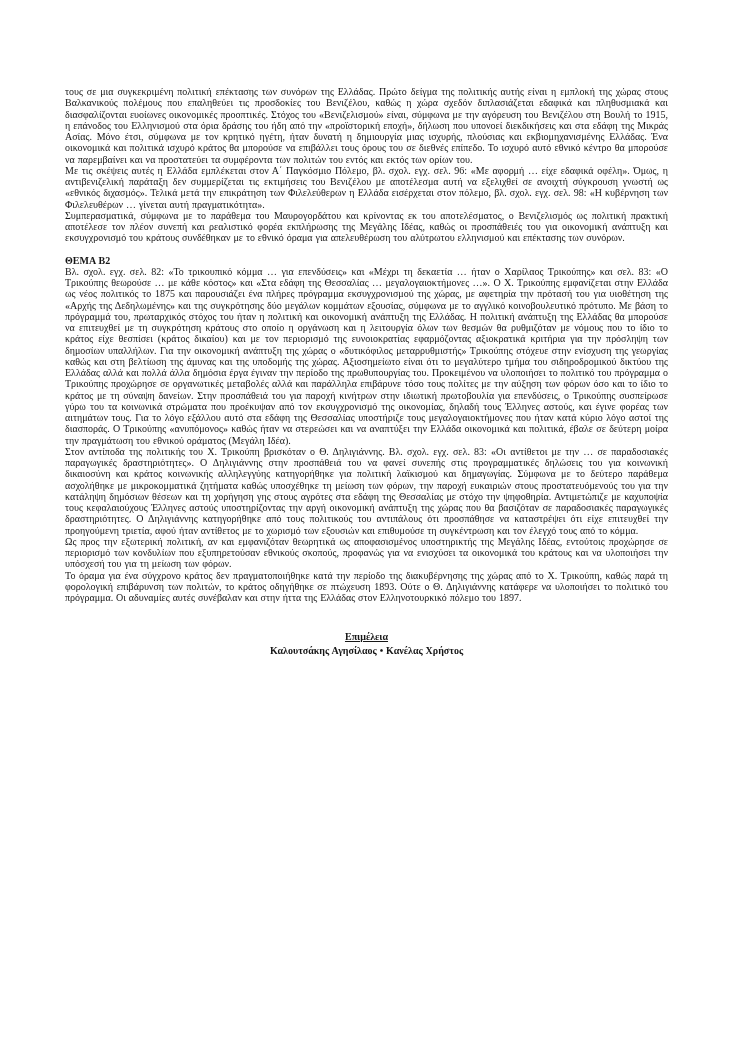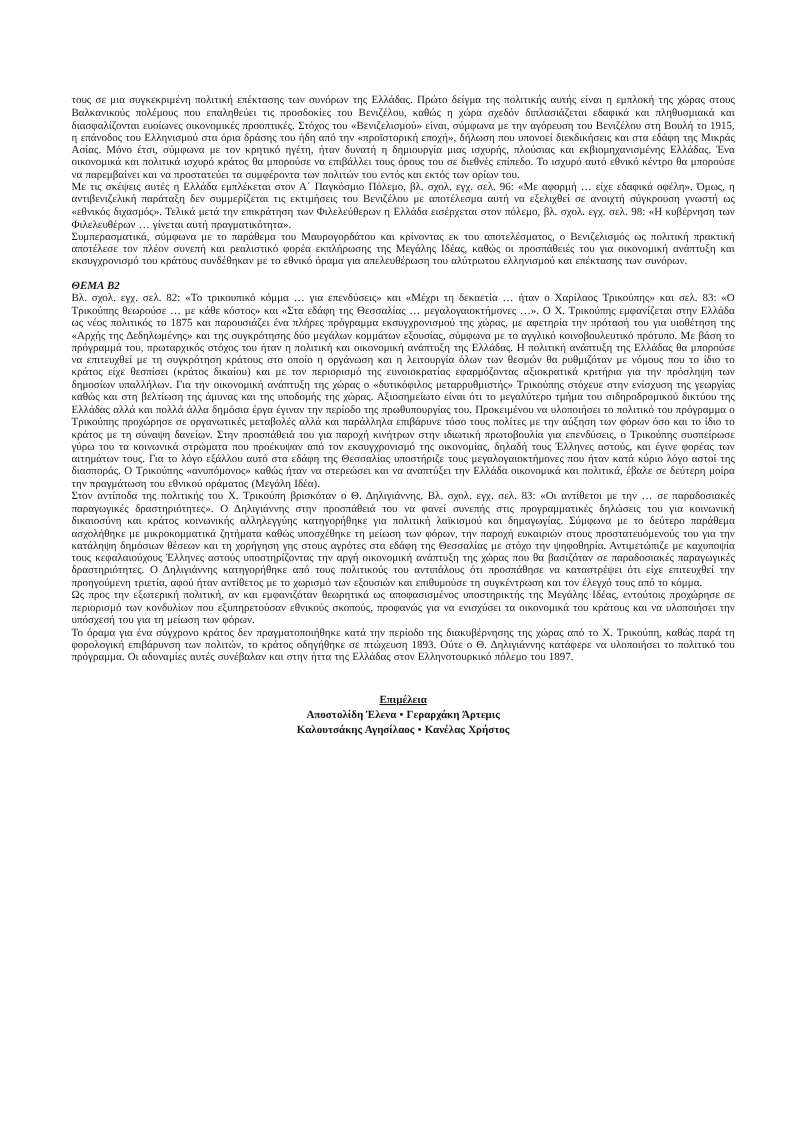--- a/index.html
+++ b/index.html
@@ -29,21 +29,20 @@
   .content p {
     margin: 0;
     padding: 0;
   }
   .thema-heading {
     font-weight: bold;
     font-size: 10px;
     line-height: 11.25px;
     margin: 11px 0 0 0;
     text-align: left;
-    font-style: italic;
   }
   .credits {
     margin-top: 27px;
     text-align: center;
     font-weight: bold;
     font-size: 10px;
     line-height: 13.5px;
   }
   .credits-title {
     text-decoration: underline;
@@ -67,18 +66,17 @@
     <p>Βλ. σχολ. εγχ. σελ. 82: «Το τρικουπικό κόμμα … για επενδύσεις» και «Μέχρι τη δεκαετία … ήταν ο Χαρίλαος Τρικούπης» και σελ. 83: «Ο Τρικούπης θεωρούσε … με κάθε κόστος» και «Στα εδάφη της Θεσσαλίας … μεγαλογαιοκτήμονες …». Ο Χ. Τρικούπης εμφανίζεται στην Ελλάδα ως νέος πολιτικός το 1875 και παρουσιάζει ένα πλήρες πρόγραμμα εκσυγχρονισμού της χώρας, με αφετηρία την πρότασή του για υιοθέτηση της «Αρχής της Δεδηλωμένης» και της συγκρότησης δύο μεγάλων κομμάτων εξουσίας, σύμφωνα με το αγγλικό κοινοβουλευτικό πρότυπο. Με βάση το πρόγραμμά του, πρωταρχικός στόχος του ήταν η πολιτική και οικονομική ανάπτυξη της Ελλάδας. Η πολιτική ανάπτυξη της Ελλάδας θα μπορούσε να επιτευχθεί με τη συγκρότηση κράτους στο οποίο η οργάνωση και η λειτουργία όλων των θεσμών θα ρυθμιζόταν με νόμους που το ίδιο το κράτος είχε θεσπίσει (κράτος δικαίου) και με τον περιορισμό της ευνοιοκρατίας εφαρμόζοντας αξιοκρατικά κριτήρια για την πρόσληψη των δημοσίων υπαλλήλων. Για την οικονομική ανάπτυξη της χώρας ο «δυτικόφιλος μεταρρυθμιστής» Τρικούπης στόχευε στην ενίσχυση της γεωργίας καθώς και στη βελτίωση της άμυνας και της υποδομής της χώρας. Αξιοσημείωτο είναι ότι το μεγαλύτερο τμήμα του σιδηροδρομικού δικτύου της Ελλάδας αλλά και πολλά άλλα δημόσια έργα έγιναν την περίοδο της πρωθυπουργίας του. Προκειμένου να υλοποιήσει το πολιτικό του πρόγραμμα ο Τρικούπης προχώρησε σε οργανωτικές μεταβολές αλλά και παράλληλα επιβάρυνε τόσο τους πολίτες με την αύξηση των φόρων όσο και το ίδιο το κράτος με τη σύναψη δανείων. Στην προσπάθειά του για παροχή κινήτρων στην ιδιωτική πρωτοβουλία για επενδύσεις, ο Τρικούπης συσπείρωσε γύρω του τα κοινωνικά στρώματα που προέκυψαν από τον εκσυγχρονισμό της οικονομίας, δηλαδή τους Έλληνες αστούς, και έγινε φορέας των αιτημάτων τους. Για το λόγο εξάλλου αυτό στα εδάφη της Θεσσαλίας υποστήριζε τους μεγαλογαιοκτήμονες που ήταν κατά κύριο λόγο αστοί της διασποράς. Ο Τρικούπης «ανυπόμονος» καθώς ήταν να στερεώσει και να αναπτύξει την Ελλάδα οικονομικά και πολιτικά, έβαλε σε δεύτερη μοίρα την πραγμάτωση του εθνικού οράματος (Μεγάλη Ιδέα).</p>
 
     <p>Στον αντίποδα της πολιτικής του Χ. Τρικούπη βρισκόταν ο Θ. Δηλιγιάννης. Βλ. σχολ. εγχ. σελ. 83: «Οι αντίθετοι με την … σε παραδοσιακές παραγωγικές δραστηριότητες». Ο Δηλιγιάννης στην προσπάθειά του να φανεί συνεπής στις προγραμματικές δηλώσεις του για κοινωνική δικαιοσύνη και κράτος κοινωνικής αλληλεγγύης κατηγορήθηκε για πολιτική λαϊκισμού και δημαγωγίας. Σύμφωνα με το δεύτερο παράθεμα ασχολήθηκε με μικροκομματικά ζητήματα καθώς υποσχέθηκε τη μείωση των φόρων, την παροχή ευκαιριών στους προστατευόμενούς του για την κατάληψη δημόσιων θέσεων και τη χορήγηση γης στους αγρότες στα εδάφη της Θεσσαλίας με στόχο την ψηφοθηρία. Αντιμετώπιζε με καχυποψία τους κεφαλαιούχους Έλληνες αστούς υποστηρίζοντας την αργή οικονομική ανάπτυξη της χώρας που θα βασιζόταν σε παραδοσιακές παραγωγικές δραστηριότητες. Ο Δηλιγιάννης κατηγορήθηκε από τους πολιτικούς του αντιπάλους ότι προσπάθησε να καταστρέψει ότι είχε επιτευχθεί την προηγούμενη τριετία, αφού ήταν αντίθετος με το χωρισμό των εξουσιών και επιθυμούσε τη συγκέντρωση και τον έλεγχό τους από το κόμμα.</p>
 
     <p>Ως προς την εξωτερική πολιτική, αν και εμφανιζόταν θεωρητικά ως αποφασισμένος υποστηρικτής της Μεγάλης Ιδέας, εντούτοις προχώρησε σε περιορισμό των κονδυλίων που εξυπηρετούσαν εθνικούς σκοπούς, προφανώς για να ενισχύσει τα οικονομικά του κράτους και να υλοποιήσει την υπόσχεσή του για τη μείωση των φόρων.</p>
 
     <p>Το όραμα για ένα σύγχρονο κράτος δεν πραγματοποιήθηκε κατά την περίοδο της διακυβέρνησης της χώρας από το Χ. Τρικούπη, καθώς παρά τη φορολογική επιβάρυνση των πολιτών, το κράτος οδηγήθηκε σε πτώχευση 1893. Ούτε ο Θ. Δηλιγιάννης κατάφερε να υλοποιήσει το πολιτικό του πρόγραμμα. Οι αδυναμίες αυτές συνέβαλαν και στην ήττα της Ελλάδας στον Ελληνοτουρκικό πόλεμο του 1897.</p>
 
     <div class="credits">
       <div class="credits-title">Επιμέλεια</div>
-      <div class="credits-line">Αποστολίδη Έλενα • Γεραρχάκη Άρτεμις</div>
       <div class="credits-line">Καλουτσάκης Αγησίλαος • Κανέλας Χρήστος</div>
     </div>
 
   </div>
 </div>
 
 </body></html>

